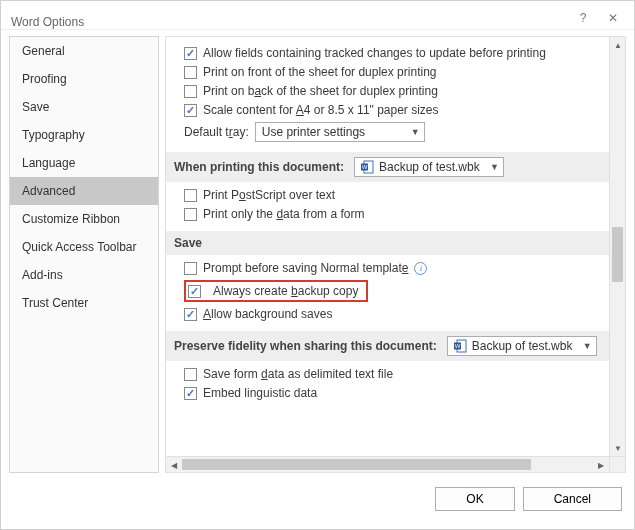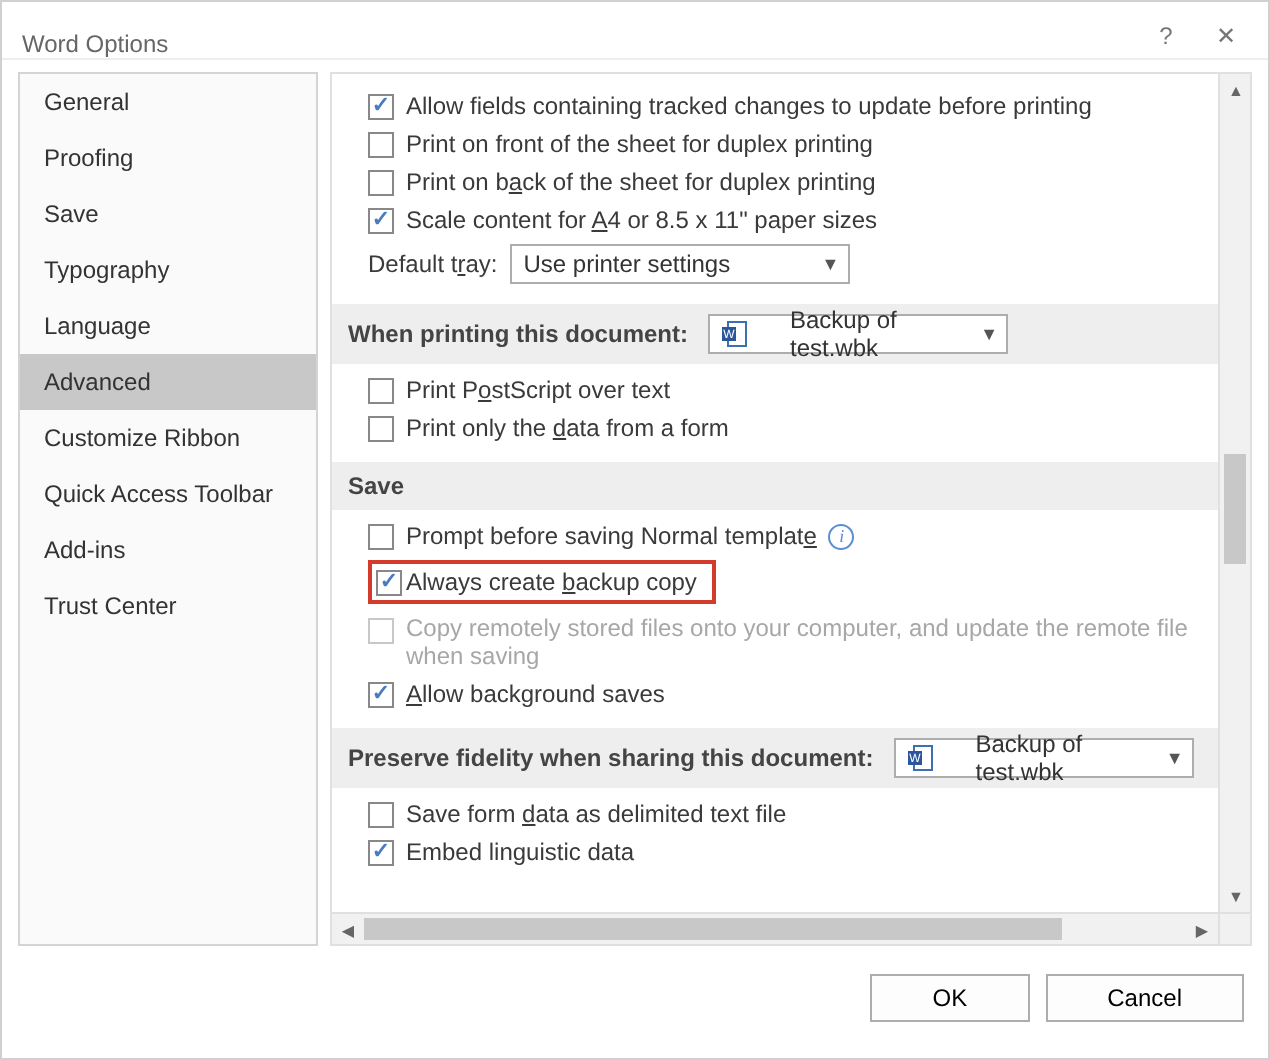--- a/index.html
+++ b/index.html
@@ -97,21 +97,21 @@
     gap: 10px;
   }
   .section-head.plain { justify-content: flex-start; }
   .dropdown {
     border: 1px solid #adadad;
     background: #fff;
     height: 20px;
     display: inline-flex;
     align-items: center;
     padding: 0 4px 0 6px;
-    gap: 20px;
+    gap: 4px;
     font-size: 12px;
     color: #333;
   }
   .dropdown .caret {
     font-size: 9px;
     color: #555;
   }
   .word-icon {
     display: inline-flex;
     width: 14px; height: 14px;
@@ -127,21 +127,21 @@
     font-size: 9px;
     color: #5b8fd4;
     font-style: italic;
     font-family: Georgia, serif;
   }
   .highlight-box {
     border: 2px solid #d43b2a;
     padding: 2px 8px 2px 2px;
     display: inline-flex;
     align-items: center;
-    gap: 2px;
+    gap: 12px;
   }
   .muted-row { color: #a7a7a7; }
   .muted-row .checkbox { border-color: #c8c8c8; }
   .vscroll {
     position: absolute;
     top: 0; right: 0; bottom: 16px;
     width: 16px;
     background: #f1f1f1;
     border-left: 1px solid #e0e0e0;
     display: flex; flex-direction: column;
@@ -282,24 +282,20 @@
         <span class="infoicon">i</span>
       </div>
 
       <div class="row">
         <span class="highlight-box">
           <span class="checkbox checked"></span>
           <span>Always create <span class="undln">b</span>ackup copy</span>
         </span>
       </div>
 
-      <div class="row muted-row" style="align-items:flex-start">
-        <span class="checkbox" style="margin-top:2px"></span>
-        <span style="max-width:395px">Copy remotely stored files onto your computer, and update the remote file when saving</span>
-      </div>
 
       <div class="row">
         <span class="checkbox checked"></span>
         <span><span class="undln">A</span>llow background saves</span>
       </div>
 
       <div class="section-head">
         <span>Preserve fidelity when sharing this document:</span>
         <span class="dropdown" style="width:150px;font-weight:normal">
           <span class="word-icon">

